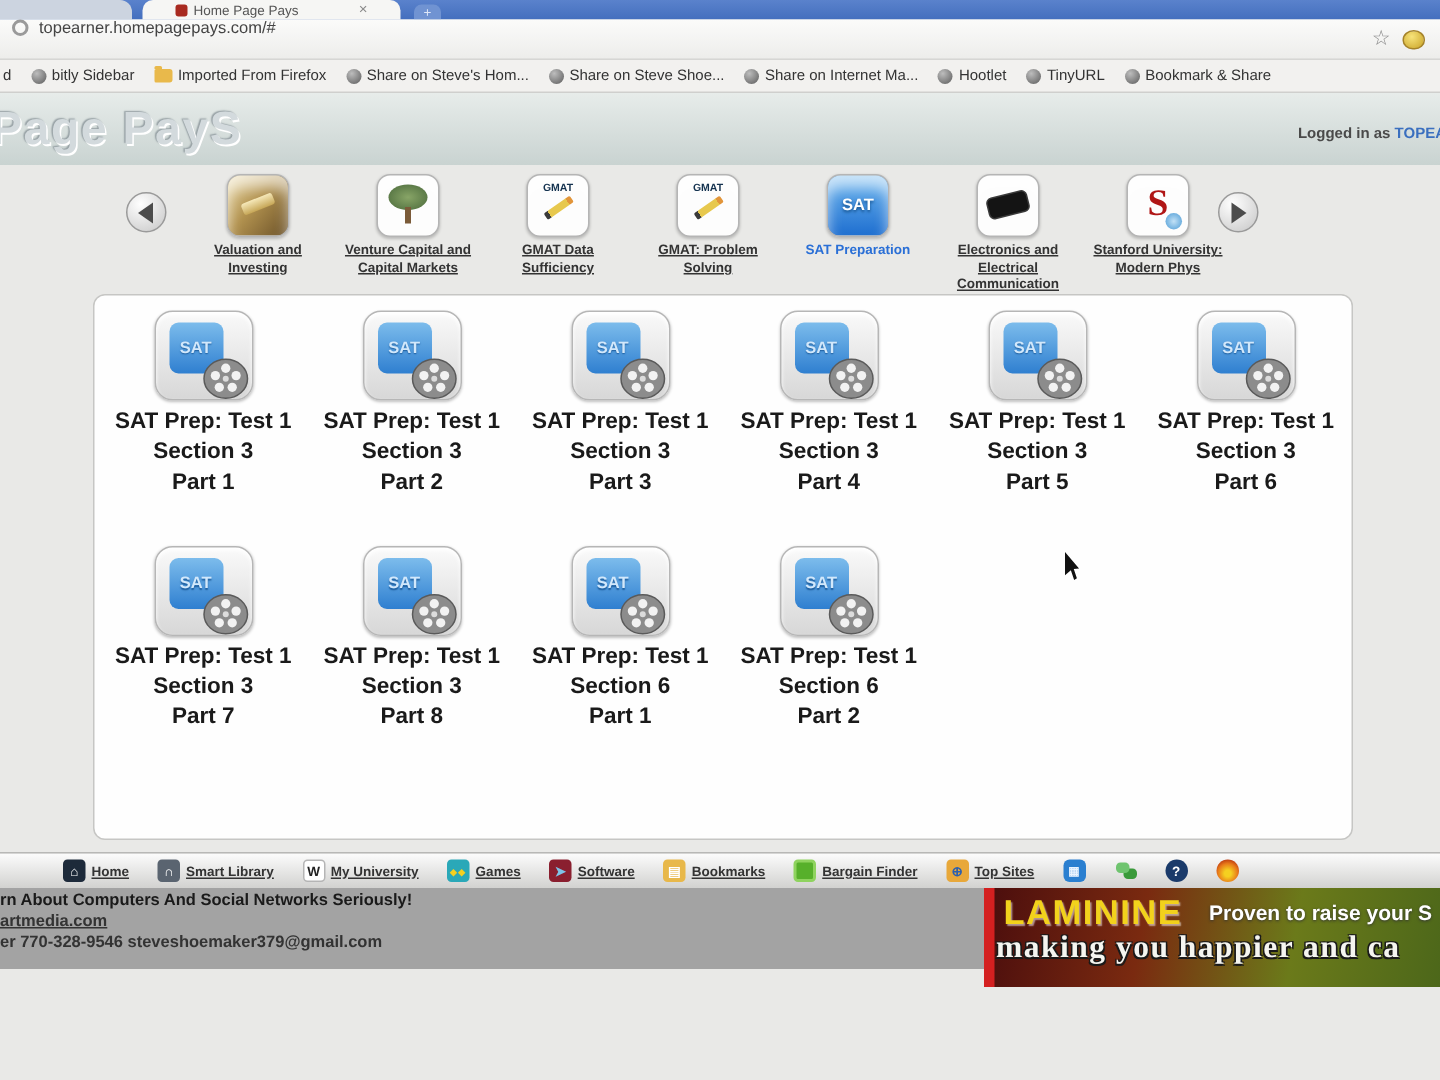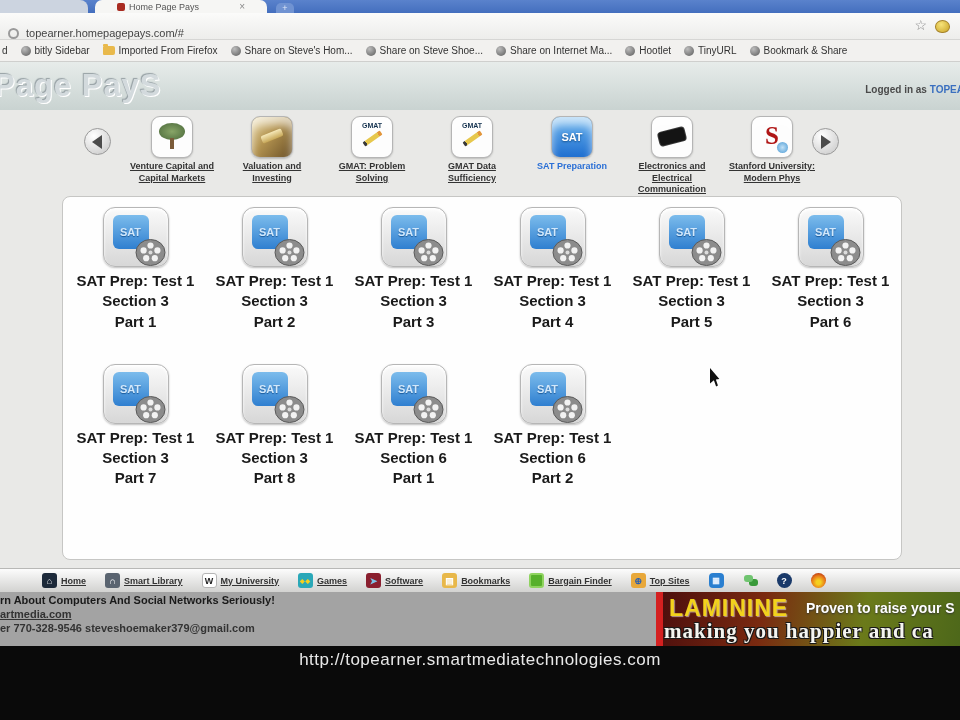--- a/index.html
+++ b/index.html
@@ -9,21 +9,21 @@
   .tabbar{position:absolute;top:0;left:0;right:0;height:13px;background:linear-gradient(#5a82cc,#446fbe);}
   .tab-inactive{position:absolute;left:0;top:0;width:88px;height:13px;background:#ccd4e0;border-radius:0 8px 0 0;}
   .tab-active{position:absolute;left:95px;top:0;width:172px;height:13px;background:#f6f6f4;
               border-radius:7px 7px 0 0;display:flex;align-items:center;gap:4px;padding:0 22px;box-sizing:border-box;}
   .favicon{width:8px;height:8px;background:#a82a20;border-radius:2px;flex:0 0 auto;}
   .tab-title{font-size:9px;color:#555;white-space:nowrap;overflow:hidden;}
   .tab-close{margin-left:auto;font-size:10px;color:#8a8a8a;line-height:1;}
   .newtab{position:absolute;left:276px;top:3px;width:18px;height:10px;background:#7093d2;border-radius:5px 5px 0 0;
           color:#dfe8f8;font-size:9px;line-height:10px;text-align:center;}
   .addressbar{position:absolute;top:13px;left:0;right:0;height:27px;background:linear-gradient(#fbfbfa,#ededeb);
-              border-bottom:1px solid #d6d6d4;display:flex;align-items:flex-end;box-sizing:border-box;}
+              border-bottom:1px solid #d6d6d4;display:flex;align-items:flex-start;box-sizing:border-box;}
   .site-icon{width:11px;height:11px;border:2px solid #9a9a9a;border-radius:50%;margin:0 7px 0 8px;box-sizing:border-box;}
   .url{font-size:11px;color:#444;}
   .star{position:absolute;right:33px;top:5px;font-size:14px;color:#8a8a8a;line-height:1;}
   .bitly-ic{position:absolute;right:10px;top:7px;width:15px;height:13px;border-radius:50% 50% 46% 46%;
             background:radial-gradient(circle at 40% 32%,#f7e37a,#c9a327);border:1px solid #a5832a;box-sizing:border-box;}
   .bookmarksbar{position:absolute;top:40px;left:0;right:0;height:22px;background:#f2f1ef;border-bottom:1px solid #cfcfcd;
                 display:flex;align-items:center;gap:13px;padding-left:2px;box-sizing:border-box;white-space:nowrap;overflow:hidden;}
   .bm{display:flex;align-items:center;gap:4px;font-size:10px;color:#333;}
   .bm-globe{width:10px;height:10px;border-radius:50%;background:radial-gradient(circle at 35% 30%,#bdbdbd,#5a5a5a);flex:0 0 auto;}
   .bm-folder{width:12px;height:9px;background:#e9b94b;border-radius:1px 2px 2px 1px;position:relative;flex:0 0 auto;}
@@ -176,45 +176,45 @@
       <span class="user">TOPEA</span>
     </div>
   </div>
 
   <div class="carousel">
     <div class="cnav left">
         <span class="tri-l"></span>
       </div>
     <div class="citems">
       <div class="citem">
+        <div class="cicon ic-gold">
+            <div class="gold-bar"></div>
+          </div>
+        <div class="clabel">Valuation and Investing</div>
+      </div>
+      <div class="citem">
         <div class="cicon">
             <div class="tree-top"></div>
             <div class="tree-trunk"></div>
           </div>
         <div class="clabel">Venture Capital and Capital Markets</div>
       </div>
       <div class="citem">
-        <div class="cicon ic-gold">
-            <div class="gold-bar"></div>
-          </div>
-        <div class="clabel">Valuation and Investing</div>
-      </div>
-      <div class="citem">
         <div class="cicon">
             <div class="gm-t">GMAT</div>
             <div class="pencil"></div>
           </div>
-        <div class="clabel">GMAT: Problem Solving</div>
+        <div class="clabel">GMAT Data Sufficiency</div>
       </div>
       <div class="citem">
         <div class="cicon">
             <div class="gm-t">GMAT</div>
             <div class="pencil"></div>
           </div>
-        <div class="clabel">GMAT Data Sufficiency</div>
+        <div class="clabel">GMAT: Problem Solving</div>
       </div>
       <div class="citem">
         <div class="cicon ic-sat">
             <div class="sat-t">SAT</div>
           </div>
         <div class="clabel sel">SAT Preparation</div>
       </div>
       <div class="citem">
         <div class="cicon">
             <div class="chip"></div>
@@ -496,17 +496,14 @@
     <div class="fl fl1">rn About Computers And Social Networks Seriously!</div>
     <div class="fl fl2">artmedia.com</div>
     <div class="fl fl3">er 770-328-9546 steveshoemaker379@gmail.com</div>
     <div class="ad">
       <span class="ad-brand">LAMININE</span>
       <span class="ad-line1">Proven to raise your S</span>
       <div class="ad-line2">making you happier and ca</div>
     </div>
   </div>
 
-  <div class="blackbar">
-    <div class="caption">http://topearner.smartmediatechnologies.com</div>
-  </div>
 
 </div>
 
 </body></html>

